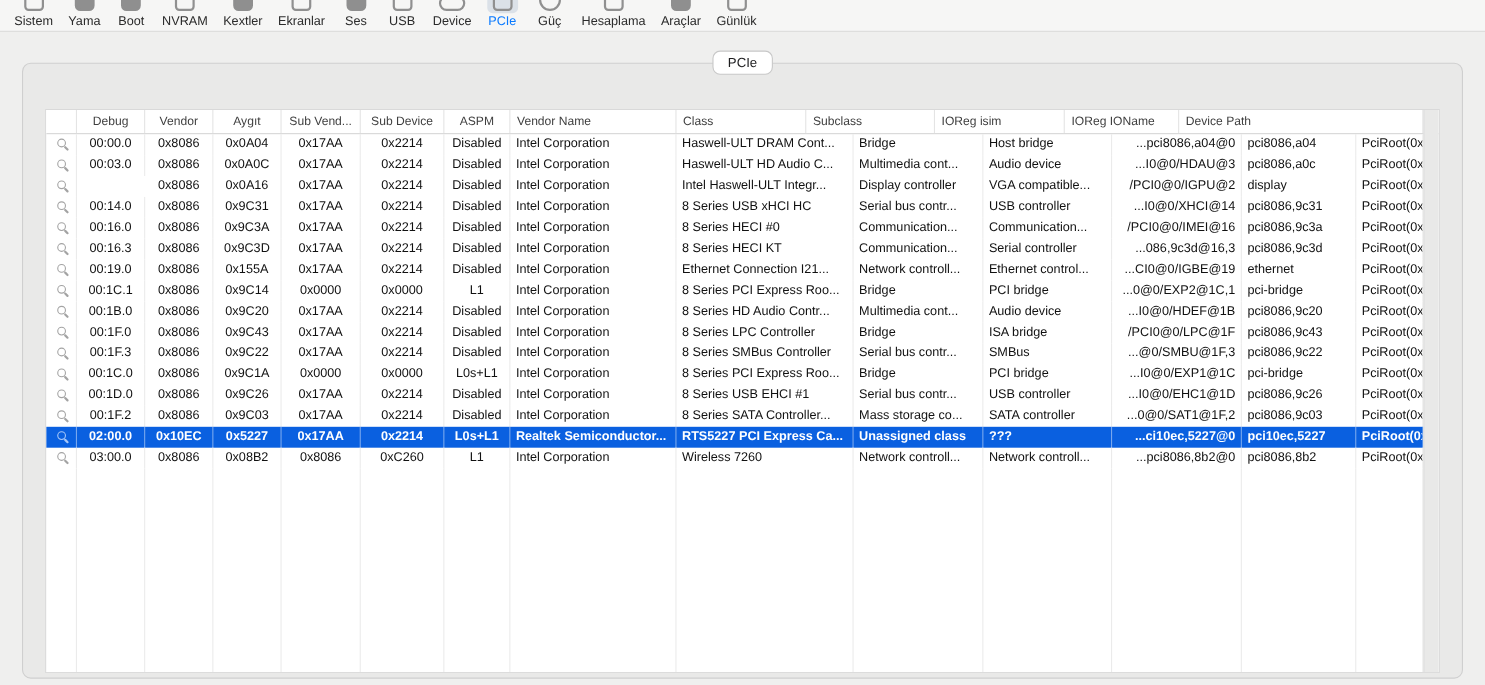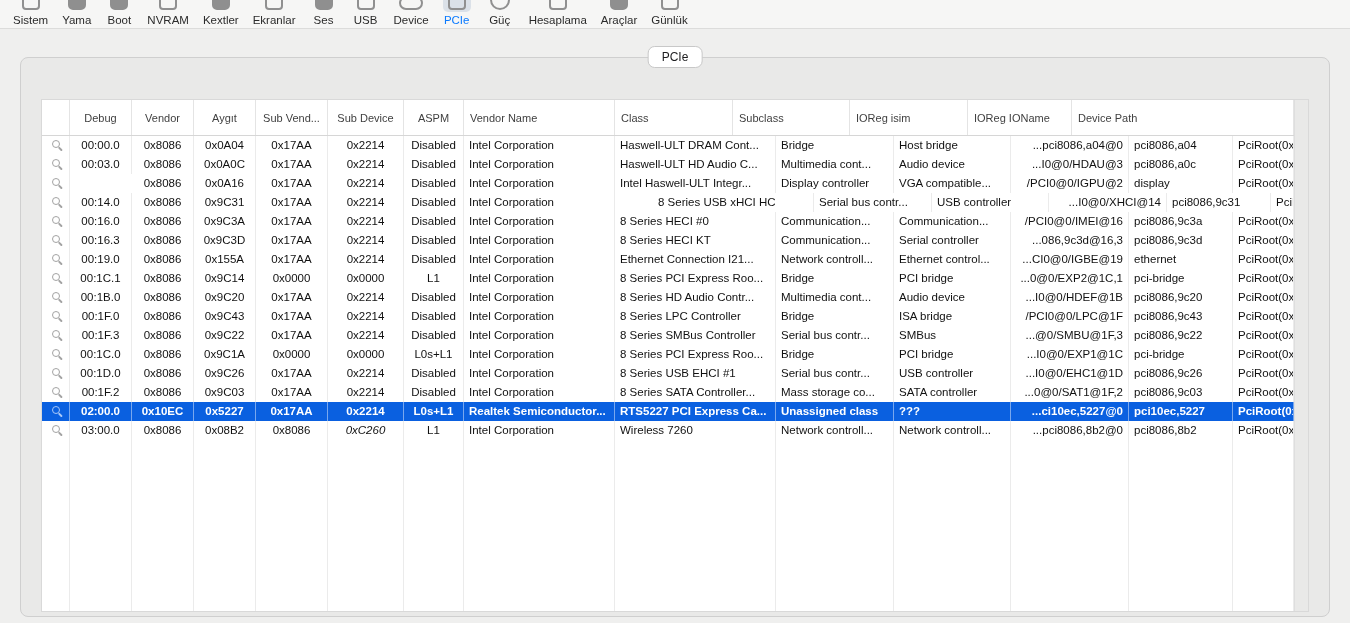--- a/index.html
+++ b/index.html
@@ -44,21 +44,21 @@
   .table-wrap{
     position:absolute;left:20px;top:41px;right:20px;bottom:4px;
     background:#ffffff;border:1px solid #d9d9d9;
     display:flex;flex-direction:column;overflow:hidden;
   }
   .scroll-track{
     position:absolute;top:0;right:0;bottom:0;width:14px;
     background:#e9e9e8;border-left:1px solid #dedede;
   }
   .thead{
-    display:flex;height:36px;flex:none;border-bottom:1px solid #d6d6d6;
+    display:flex;height:22px;flex:none;border-bottom:1px solid #d6d6d6;
     padding-right:14px;background:#ffffff;
   }
   .hcell{
     flex:none;display:flex;align-items:center;padding:0 6px;
     font-size:11px;color:#3f3f3f;border-right:1px solid #e4e4e4;
     white-space:nowrap;overflow:hidden;
   }
   .tbody{flex:1;display:flex;flex-direction:column;padding-right:14px;}
   .trow{display:flex;height:19px;flex:none;}
   .tcell{
@@ -254,21 +254,21 @@
           <div class="tcell align-center icon-cell" style="width: 28px;">
             <span class="mag"></span>
           </div>
           <div class="tcell align-center" style="width: 62px;">00:14.0</div>
           <div class="tcell align-center" style="width: 62px;">0x8086</div>
           <div class="tcell align-center" style="width: 62px;">0x9C31</div>
           <div class="tcell align-center" style="width: 72px;">0x17AA</div>
           <div class="tcell align-center" style="width: 76px;">0x2214</div>
           <div class="tcell align-center" style="width: 60px;">Disabled</div>
           <div class="tcell align-left" style="width: 151px;">Intel Corporation</div>
-          <div class="tcell align-left" style="width: 161px; margin-left: 38px;">8 Series USB xHCI HC</div>
+          <div class="tcell align-left" style="width: 161px;">8 Series USB xHCI HC</div>
           <div class="tcell align-left" style="width: 118px;">Serial bus contr...</div>
           <div class="tcell align-left" style="width: 117px;">USB controller</div>
           <div class="tcell align-right" style="width: 118px;">...I0@0/XHCI@14</div>
           <div class="tcell align-left" style="width: 104px;">pci8086,9c31</div>
           <div class="tcell align-left" style="flex: 1 1 0%;">PciRoot(0x...</div>
         </div>
         <div class="trow">
           <div class="tcell align-center icon-cell" style="width: 28px;">
             <span class="mag"></span>
           </div>
@@ -467,21 +467,21 @@
           <div class="tcell align-left" style="flex: 1 1 0%;">PciRoot(0x...</div>
         </div>
         <div class="trow">
           <div class="tcell align-center icon-cell" style="width: 28px;">
             <span class="mag"></span>
           </div>
           <div class="tcell align-center" style="width: 62px;">03:00.0</div>
           <div class="tcell align-center" style="width: 62px;">0x8086</div>
           <div class="tcell align-center" style="width: 62px;">0x08B2</div>
           <div class="tcell align-center" style="width: 72px;">0x8086</div>
-          <div class="tcell align-center" style="width: 76px; font-style: italic;">0xC260</div>
+          <div class="tcell align-center" style="width: 76px;">0xC260</div>
           <div class="tcell align-center" style="width: 60px;">L1</div>
           <div class="tcell align-left" style="width: 151px;">Intel Corporation</div>
           <div class="tcell align-left" style="width: 161px;">Wireless 7260</div>
           <div class="tcell align-left" style="width: 118px;">Network controll...</div>
           <div class="tcell align-left" style="width: 117px;">Network controll...</div>
           <div class="tcell align-right" style="width: 118px;">...pci8086,8b2@0</div>
           <div class="tcell align-left" style="width: 104px;">pci8086,8b2</div>
           <div class="tcell align-left" style="flex: 1 1 0%;">PciRoot(0x...</div>
         </div>
       </div>

